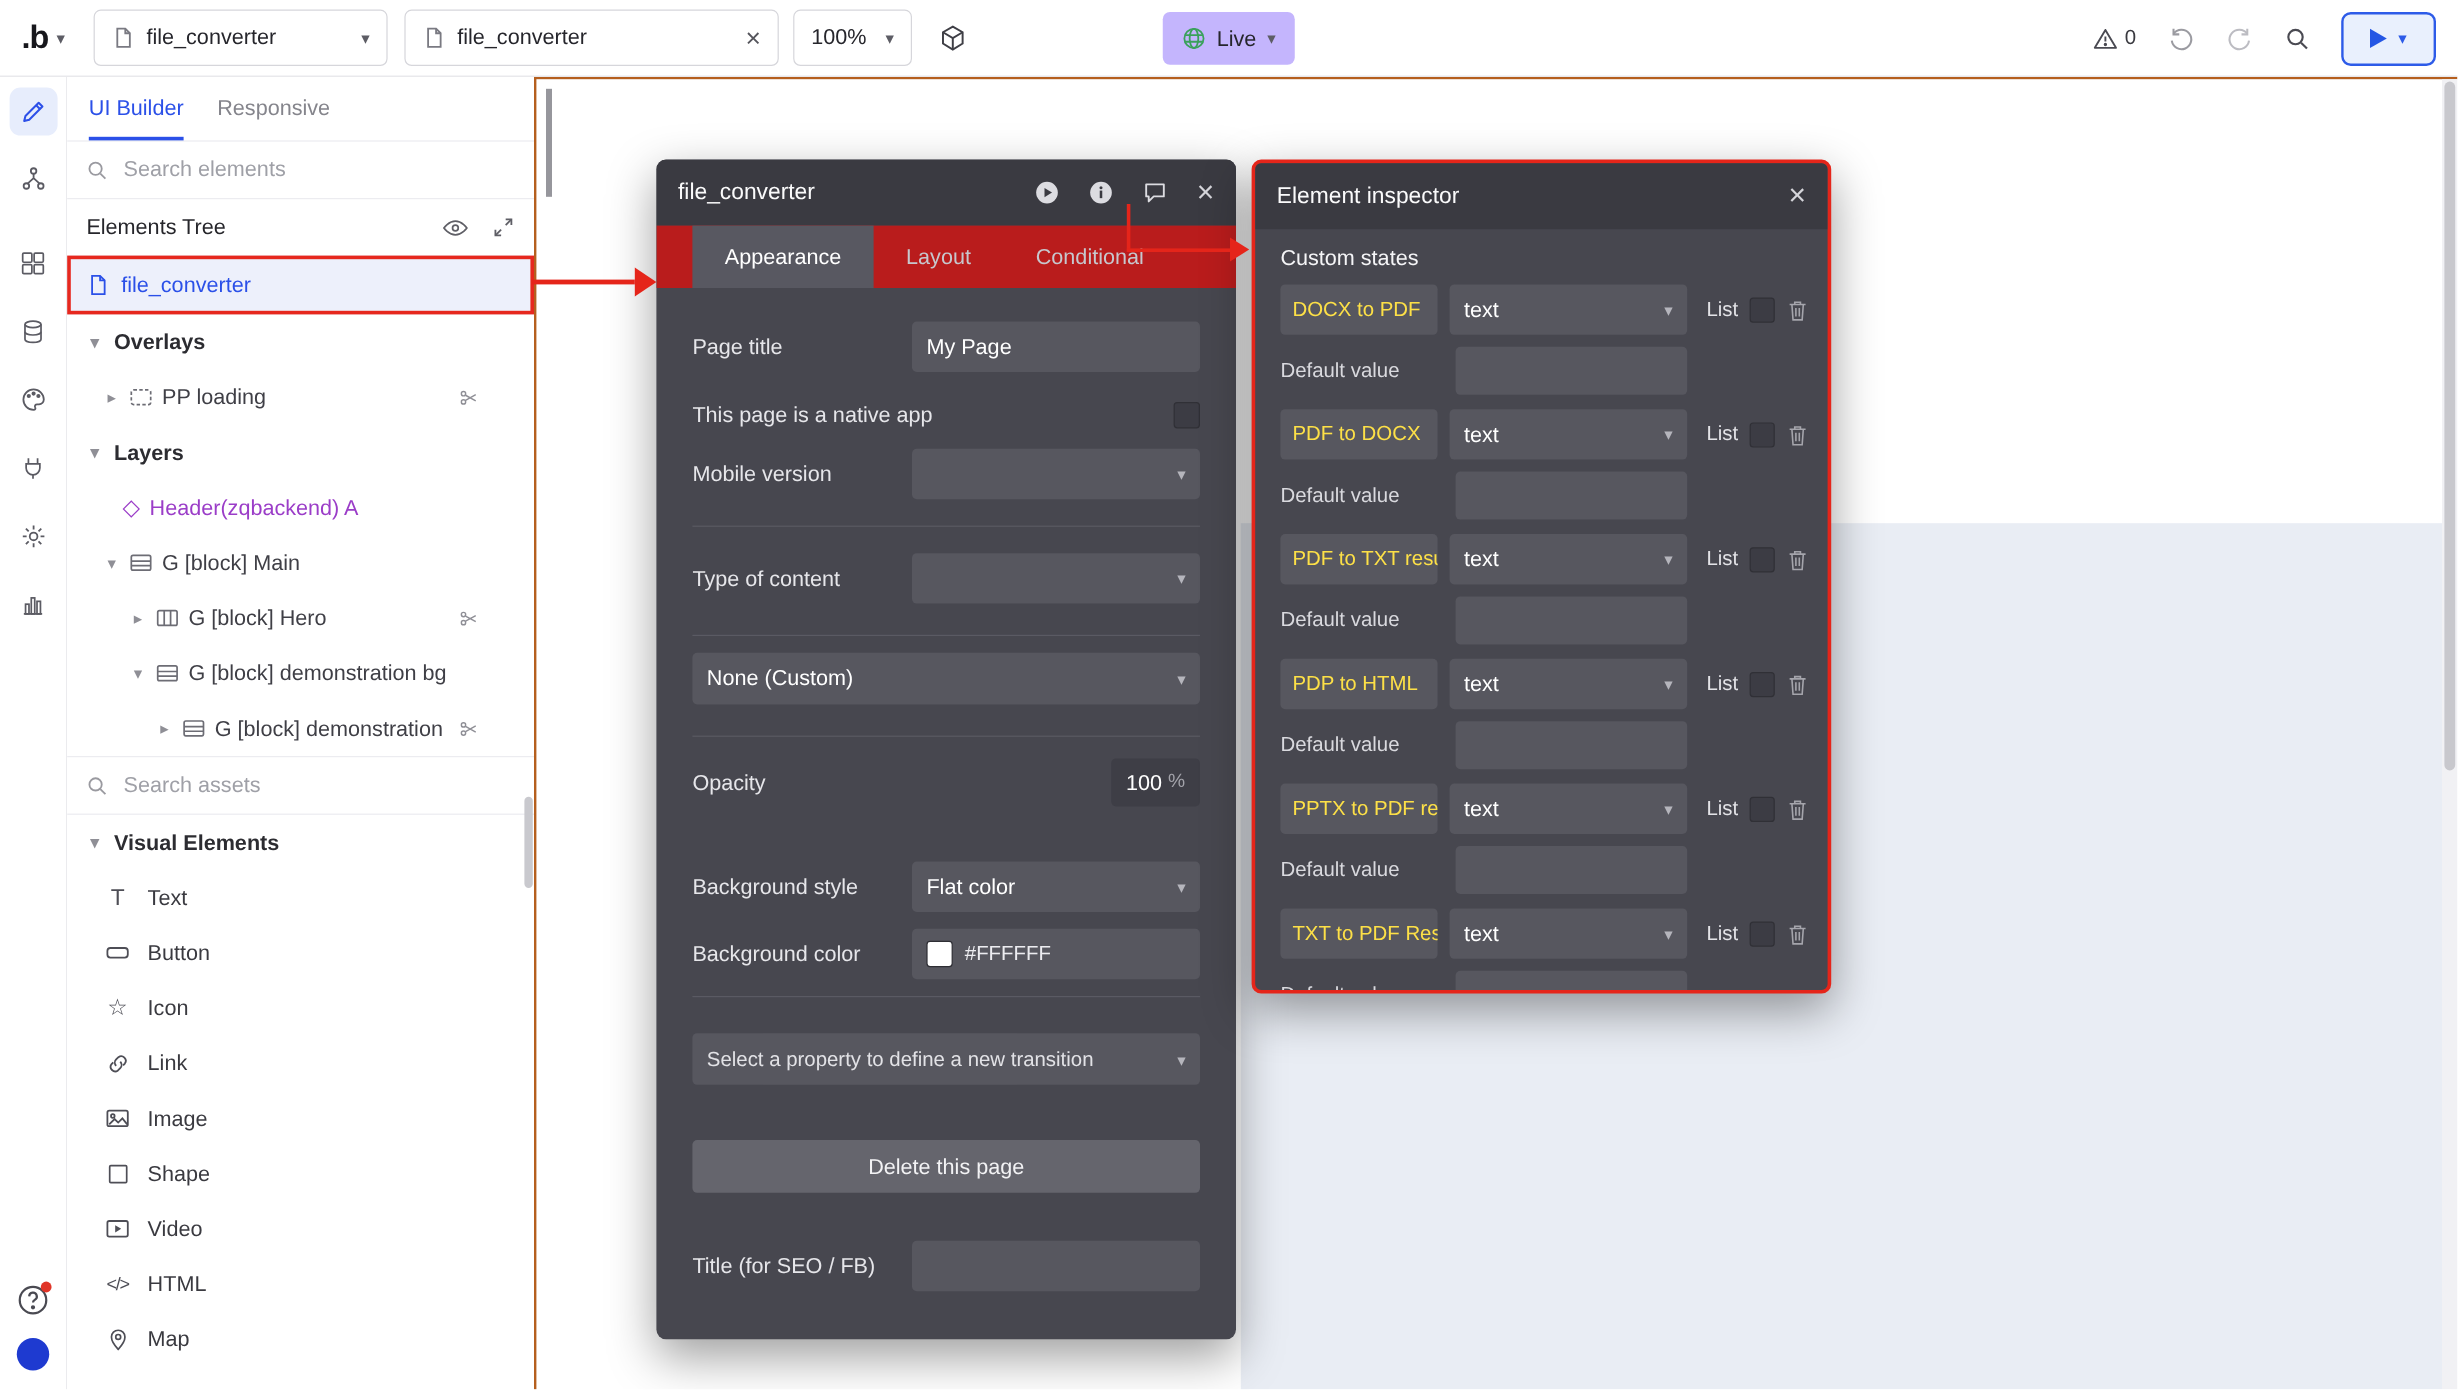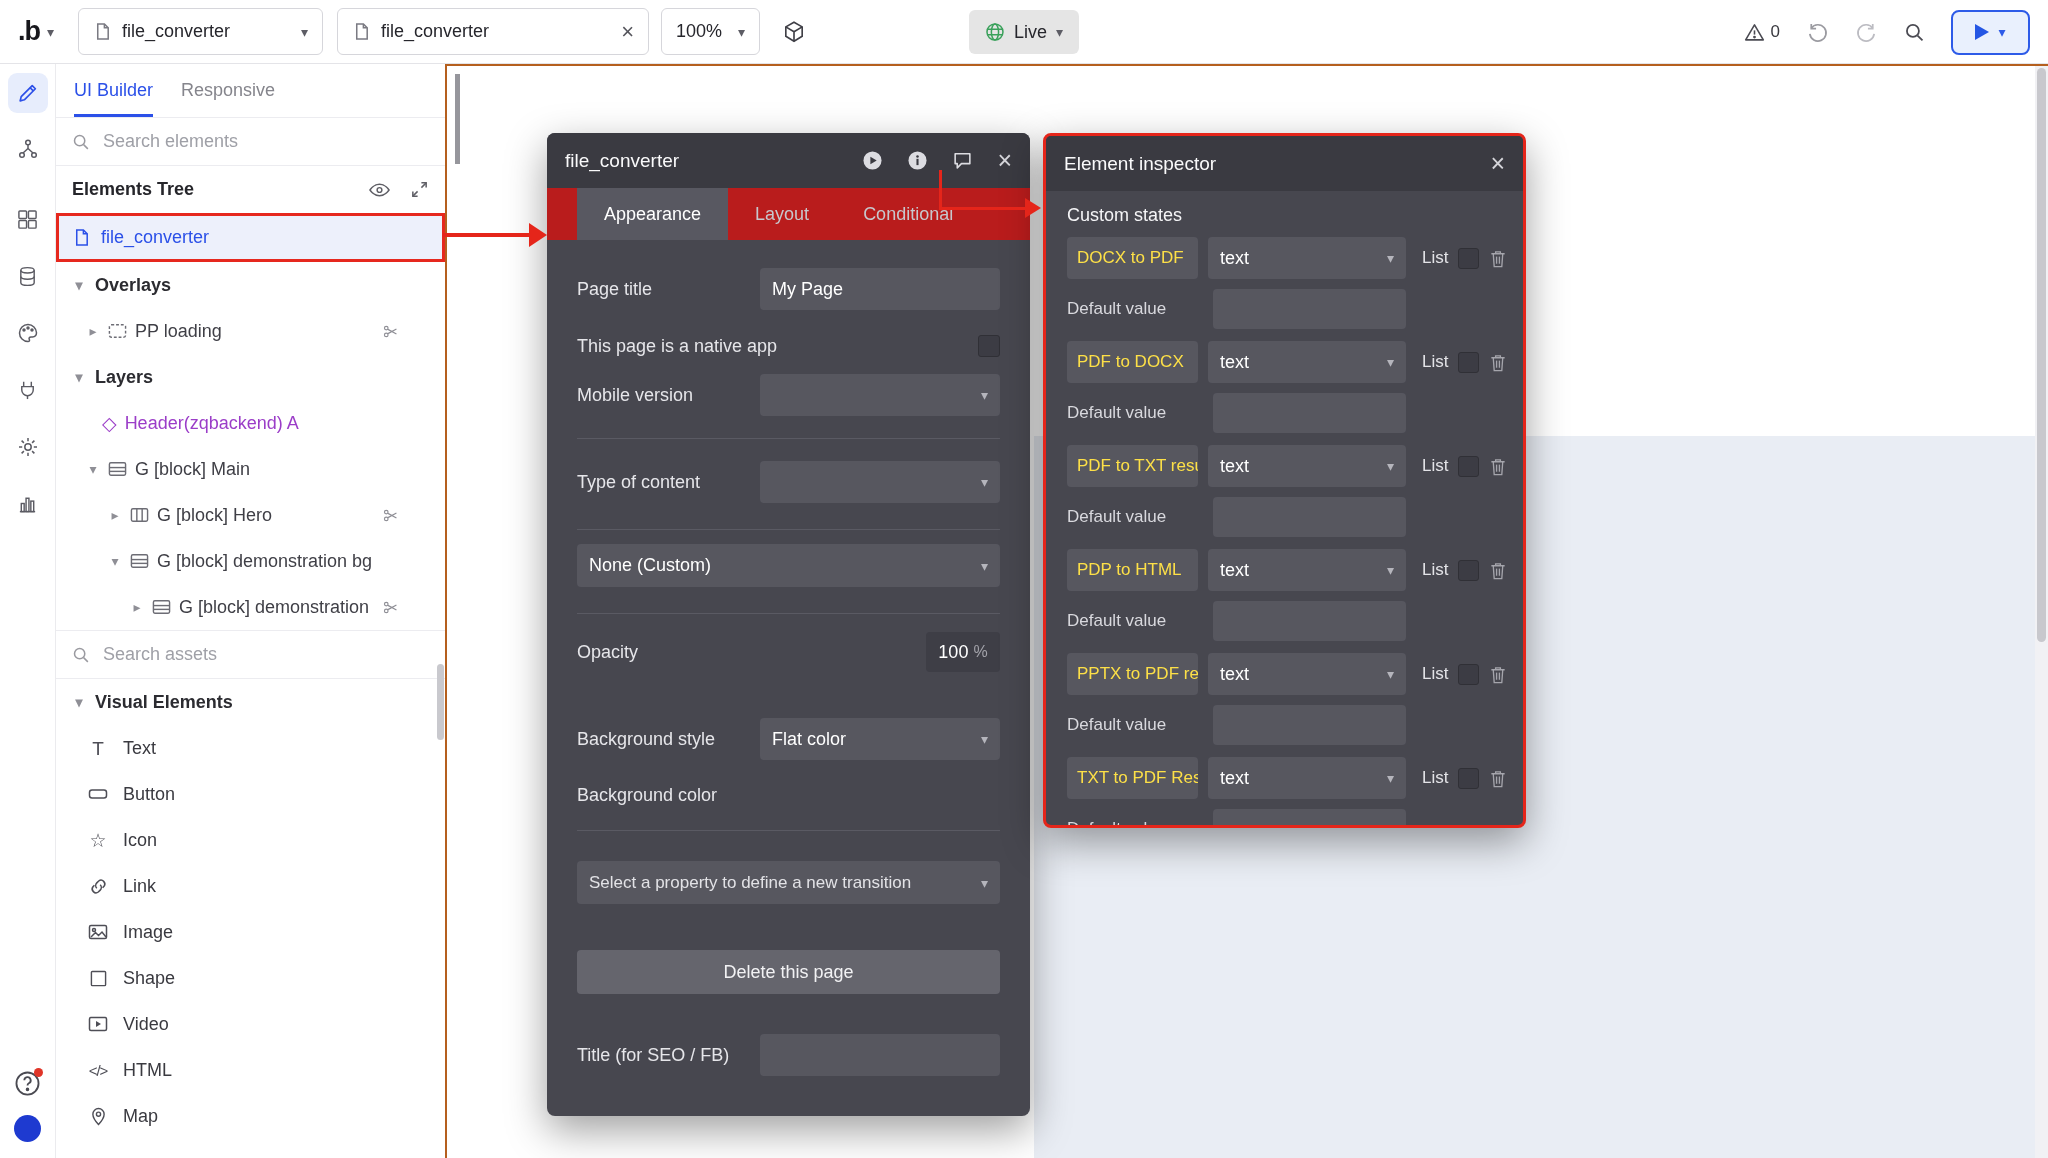--- a/index.html
+++ b/index.html
@@ -8,21 +8,21 @@
   input{font-family:inherit;}
   
   #topbar{position:absolute;left:0;top:0;width:2048px;height:64px;background:#fff;border-bottom:1px solid #e4e4e8;display:flex;align-items:center;padding:0 18px;box-sizing:border-box;z-index:30;}
   .logo-wrap{display:flex;align-items:center;gap:7px;margin-right:24px;}
   .logo-text{font-size:27px;font-weight:700;color:#17171c;letter-spacing:-1px;}
   .caret{font-size:14px;color:#5d5d65;line-height:1;}
   .tb-box{height:47px;border:1px solid #d6d6db;border-radius:6px;background:#fff;display:flex;align-items:center;padding:0 14px;box-sizing:border-box;gap:10px;}
   .tb-label{font-size:18px;color:#26262c;}
   .ml-auto{margin-left:auto;}
   .tb-close{font-size:22px;color:#55555c;line-height:1;}
-  #live-pill{position:absolute;left:50%;top:10px;transform:translateX(-50%);height:44px;background:#e5e5e5;border-radius:6px;display:flex;align-items:center;gap:9px;padding:0 16px;}
+  #live-pill{position:absolute;left:50%;top:10px;transform:translateX(-50%);height:44px;background:#c4b5fd;border-radius:6px;display:flex;align-items:center;gap:9px;padding:0 16px;}
   #tb-right{position:absolute;right:18px;top:0;height:64px;display:flex;align-items:center;gap:26px;}
   .icon-btn{display:flex;align-items:center;justify-content:center;color:#4a4a52;}
   .warn-group{display:flex;align-items:center;gap:6px;color:#4a4a52;}
   .warn-count{font-size:17px;color:#3a3a40;}
   #preview-btn{width:79px;height:45px;border:2px solid #2d5be8;border-radius:8px;background:#e9f0fd;display:flex;align-items:center;justify-content:center;gap:9px;box-sizing:border-box;}
   .play-tri{width:0;height:0;border-left:14px solid #2456e4;border-top:8px solid transparent;border-bottom:8px solid transparent;}
   .caret-blue{color:#2d5be8;font-size:14px;line-height:1;}
   
   #rail{position:absolute;left:0;top:64px;width:56px;height:1094px;background:#fff;border-right:1px solid #ebebee;display:flex;flex-direction:column;align-items:center;box-sizing:border-box;z-index:20;}
   .rail-btn{width:40px;height:40px;display:flex;align-items:center;justify-content:center;border-radius:9px;color:#5b5b63;}
@@ -34,21 +34,21 @@
   
   #panel{position:absolute;left:56px;top:64px;width:389px;height:1094px;background:#fff;box-sizing:border-box;z-index:20;}
   .p-tabs{height:53px;border-bottom:1px solid #ececf0;display:flex;align-items:stretch;padding-left:18px;gap:28px;}
   .p-tab{display:flex;align-items:center;font-size:18px;color:#85858c;border-bottom:3px solid transparent;border-top:3px solid transparent;}
   .p-tab.active{color:#2b50e8;border-bottom-color:#2b50e8;font-weight:500;}
   .p-search{height:47px;border-bottom:1px solid #ececf0;display:flex;align-items:center;gap:11px;padding:0 16px;}
   .p-search input{flex:1;border:none;outline:none;font-size:18px;color:#3a3a40;background:transparent;}
   .p-search input::placeholder{color:#9fa0a7;}
   .p-search.top-line{border-top:1px solid #ececf0;}
   .p-tree-header{height:47px;display:flex;align-items:center;padding:0 16px;gap:20px;}
-  .p-tree-title{font-size:18px;font-weight:700;color:#26262b;}
+  .p-tree-title{font-size:18px;font-weight:400;color:#26262b;}
   .tree-sel{height:49px;background:#edf0fb;border:3px solid #e6281e;display:flex;align-items:center;gap:10px;padding:0 13px;box-sizing:border-box;color:#2b50e8;font-size:18px;}
   .p-section{height:46px;display:flex;align-items:center;gap:9px;padding-left:16px;font-size:18px;font-weight:600;color:#2c2c31;}
   .t-row{height:46px;display:flex;align-items:center;gap:8px;font-size:18px;color:#3f3f46;position:relative;}
   .t-caret{color:#8f8f96;font-size:14px;width:14px;text-align:center;line-height:1;}
   .t-icon{color:#6d6d75;display:flex;}
   .t-hidden{position:absolute;left:326px;color:#8f8f96;display:flex;}
   .purple{color:#9b3dc8;}
   .dmd{font-size:19px;line-height:1;}
   .v-row{height:46px;display:flex;align-items:center;gap:13px;padding-left:30px;font-size:18px;color:#3a3a40;}
   .v-icon{width:24px;display:flex;justify-content:center;color:#4e4e56;}
@@ -572,20 +572,24 @@
         </div>
         <div class="f-row sel" style="margin-top:46px;height:42px">
           <span class="f-label">Background style</span>
           <span class="field">
             <span>Flat color</span>
             <span class="caret">▾</span>
           </span>
         </div>
         <div class="f-row" style="margin-top:14px;height:42px">
           <span class="f-label">Background color</span>
+          <span class="field">
+            <span class="swatch"></span>
+            <span class="hexval">#FFFFFF</span>
+          </span>
         </div>
         <div class="divider" style="margin-top:14px"></div>
         <div class="field full sel" style="margin-top:30px;height:43px;display:flex">
           <span class="trans-text">Select a property to define a new transition</span>
           <span class="caret">▾</span>
         </div>
         <div class="del-btn">Delete this page</div>
         <div class="f-row" style="margin-top:40px;height:42px">
           <span class="f-label">Title (for SEO / FB)</span>
           <input class="field" style="margin-left: auto;">

